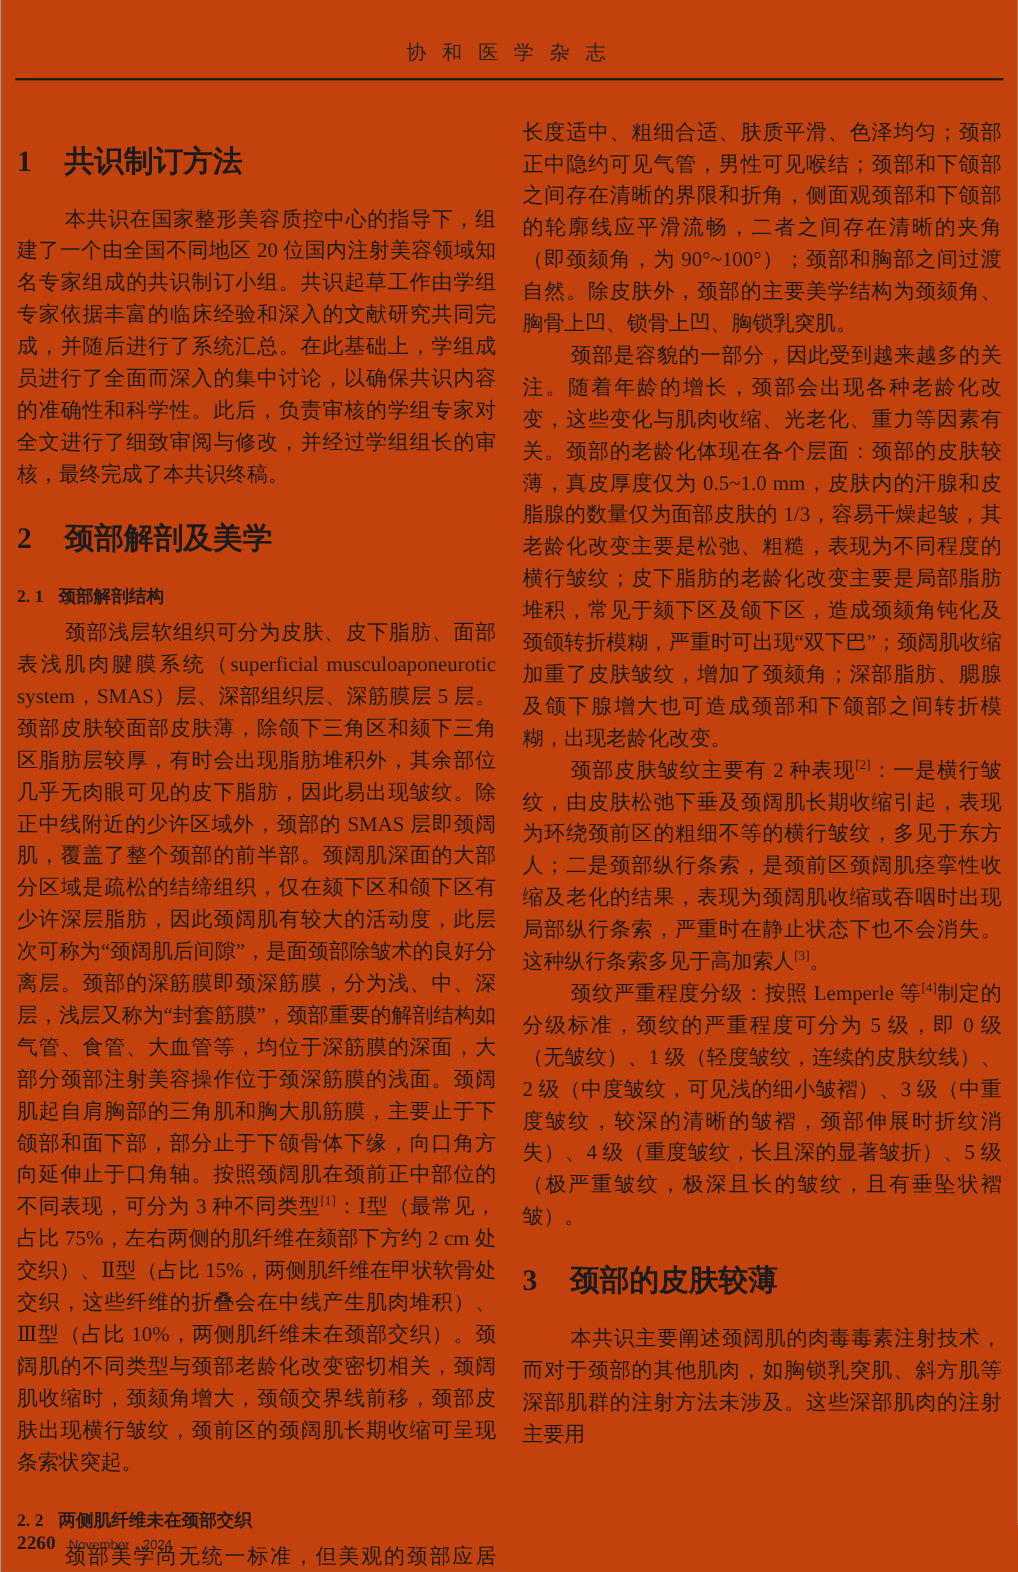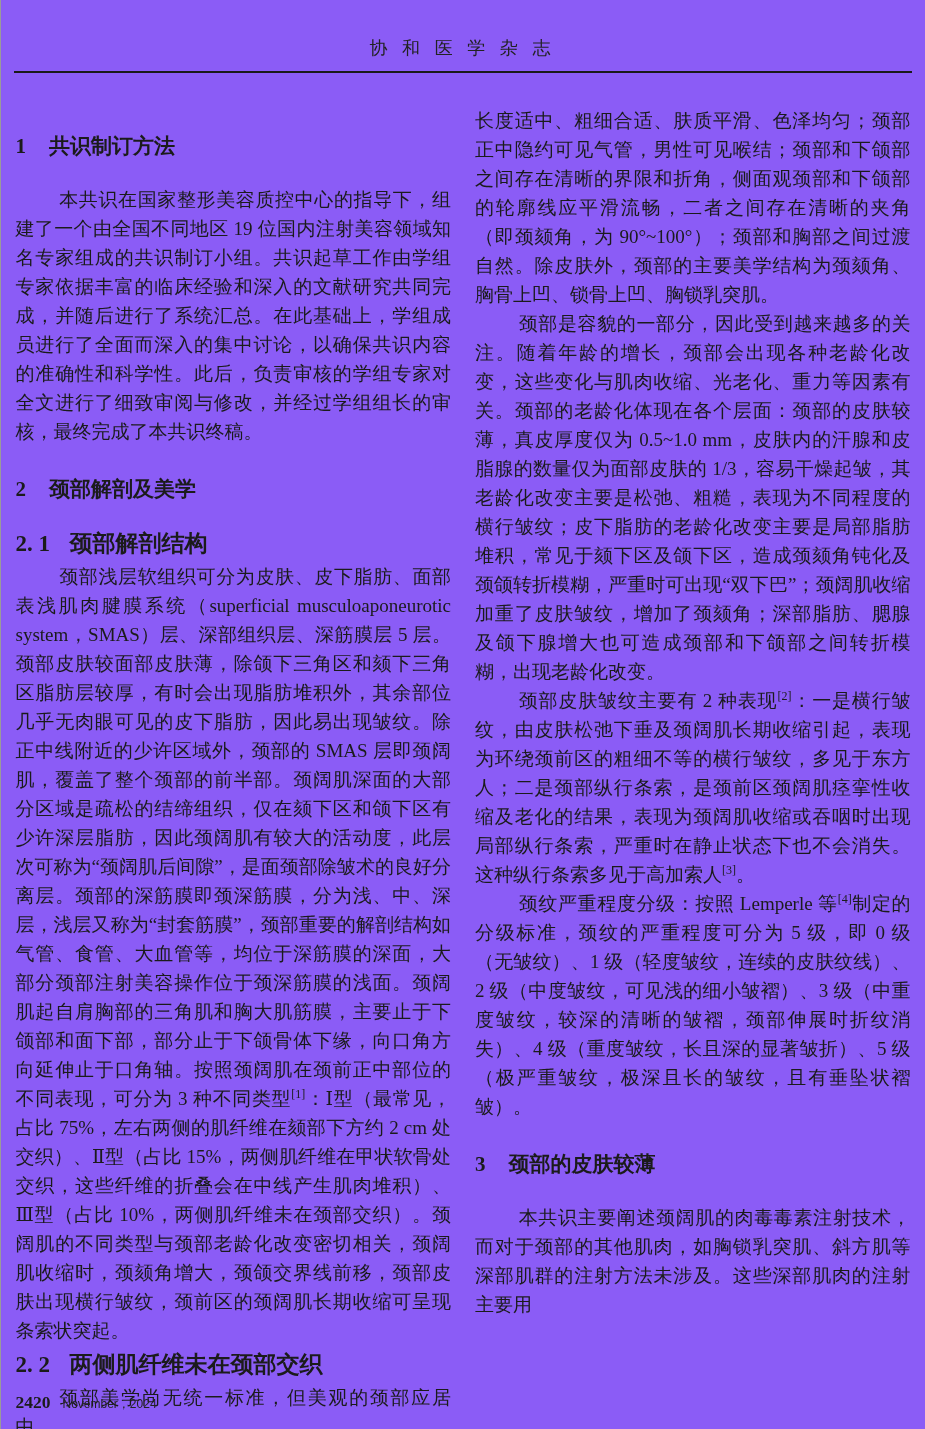--- a/index.html
+++ b/index.html
@@ -1,21 +1,21 @@
 <!DOCTYPE html>
 <html><head>
 <meta charset="utf-8">
 <style>
   html, body { margin: 0; padding: 0; background: #9a9a9a; }
   .page {
     position: relative;
     width: 924px;
     height: 1429px;
     margin: 0 auto;
-    background: #8b5cf6;
+    background: #c2410c;
     color: #1b1b1b;
     font-family: "Liberation Serif", "DejaVu Serif", serif;
     overflow: hidden;
     box-sizing: border-box;
   }
   
   .journal-header { padding-top: 36px; }
   .journal-title {
     text-align: center;
     font-size: 18px;
@@ -43,37 +43,37 @@
     text-justify: inter-character;
   }
   .column p {
     margin: 0;
     text-indent: 2.3em;
   }
   .column p.no-indent { text-indent: 0; }
   .h1 {
     font-family: "Liberation Sans", "DejaVu Sans", sans-serif;
     font-weight: 700;
-    font-size: 21px;
+    font-size: 27px;
     line-height: 30px;
     margin: 28px 0 24px 0;
     text-align: left;
   }
   .column .h1:first-child { margin-top: 25px; }
   .h1 .h-num {
     font-family: "Liberation Serif", "DejaVu Serif", serif;
     font-weight: 700;
     margin-right: 1.1em;
   }
   .h2 {
     font-family: "Liberation Sans", "DejaVu Sans", sans-serif;
     font-weight: 700;
-    font-size: 23px;
+    font-size: 16px;
     line-height: 30px;
-    margin: 4px 0 3px 0;
+    margin: 24px 0 3px 0;
     text-align: left;
   }
   .h2 .h-num {
     font-family: "Liberation Serif", "DejaVu Serif", serif;
     font-weight: 700;
     margin-right: 0.85em;
   }
   sup.cite {
     font-size: 12px;
     line-height: 0;
@@ -105,34 +105,34 @@
 <div class="page">
 
   <header class="journal-header">
     <div class="journal-title">协 和 医 学 杂 志</div>
     <hr class="header-rule">
   </header>
 
   <main class="columns">
     <div class="column" id="col-left">
         <div class="h1"><span class="h-num">1</span><span>共识制订方法</span></div>
-        <p>本共识在国家整形美容质控中心的指导下，组建了一个由全国不同地区 19 位国内注射美容领域知名专家组成的共识制订小组。共识起草工作由学组专家依据丰富的临床经验和深入的文献研究共同完成，并随后进行了系统汇总。在此基础上，学组成员进行了全面而深入的集中讨论，以确保共识内容的准确性和科学性。此后，负责审核的学组专家对全文进行了细致审阅与修改，并经过学组组长的审核，最终完成了本共识终稿。</p>
+        <p>本共识在国家整形美容质控中心的指导下，组建了一个由全国不同地区 20 位国内注射美容领域知名专家组成的共识制订小组。共识起草工作由学组专家依据丰富的临床经验和深入的文献研究共同完成，并随后进行了系统汇总。在此基础上，学组成员进行了全面而深入的集中讨论，以确保共识内容的准确性和科学性。此后，负责审核的学组专家对全文进行了细致审阅与修改，并经过学组组长的审核，最终完成了本共识终稿。</p>
         <div class="h1"><span class="h-num">2</span><span>颈部解剖及美学</span></div>
         <div class="h2"><span class="h-num">2. 1</span><span>颈部解剖结构</span></div>
         <p>颈部浅层软组织可分为皮肤、皮下脂肪、面部表浅肌肉腱膜系统（superficial musculoaponeurotic system，SMAS）层、深部组织层、深筋膜层 5 层。颈部皮肤较面部皮肤薄，除颌下三角区和颏下三角区脂肪层较厚，有时会出现脂肪堆积外，其余部位几乎无肉眼可见的皮下脂肪，因此易出现皱纹。除正中线附近的少许区域外，颈部的 SMAS 层即颈阔肌，覆盖了整个颈部的前半部。颈阔肌深面的大部分区域是疏松的结缔组织，仅在颏下区和颌下区有少许深层脂肪，因此颈阔肌有较大的活动度，此层次可称为“颈阔肌后间隙”，是面颈部除皱术的良好分离层。颈部的深筋膜即颈深筋膜，分为浅、中、深层，浅层又称为“封套筋膜”，颈部重要的解剖结构如气管、食管、大血管等，均位于深筋膜的深面，大部分颈部注射美容操作位于颈深筋膜的浅面。颈阔肌起自肩胸部的三角肌和胸大肌筋膜，主要止于下颌部和面下部，部分止于下颌骨体下缘，向口角方向延伸止于口角轴。按照颈阔肌在颈前正中部位的不同表现，可分为 3 种不同类型<sup class="cite">[1]</sup>：Ⅰ型（最常见，占比 75%，左右两侧的肌纤维在颏部下方约 2 cm 处交织）、Ⅱ型（占比 15%，两侧肌纤维在甲状软骨处交织，这些纤维的折叠会在中线产生肌肉堆积）、Ⅲ型（占比 10%，两侧肌纤维未在颈部交织）。颈阔肌的不同类型与颈部老龄化改变密切相关，颈阔肌收缩时，颈颏角增大，颈颌交界线前移，颈部皮肤出现横行皱纹，颈前区的颈阔肌长期收缩可呈现条索状突起。</p>
         <div class="h2"><span class="h-num">2. 2</span><span>两侧肌纤维未在颈部交织</span></div>
         <p>颈部美学尚无统一标准，但美观的颈部应居中、</p>
       </div>
     <div class="column" id="col-right">
         <p class="no-indent">长度适中、粗细合适、肤质平滑、色泽均匀；颈部正中隐约可见气管，男性可见喉结；颈部和下颌部之间存在清晰的界限和折角，侧面观颈部和下颌部的轮廓线应平滑流畅，二者之间存在清晰的夹角（即颈颏角，为 90°~100°）；颈部和胸部之间过渡自然。除皮肤外，颈部的主要美学结构为颈颏角、胸骨上凹、锁骨上凹、胸锁乳突肌。</p>
         <p>颈部是容貌的一部分，因此受到越来越多的关注。随着年龄的增长，颈部会出现各种老龄化改变，这些变化与肌肉收缩、光老化、重力等因素有关。颈部的老龄化体现在各个层面：颈部的皮肤较薄，真皮厚度仅为 0.5~1.0 mm，皮肤内的汗腺和皮脂腺的数量仅为面部皮肤的 1/3，容易干燥起皱，其老龄化改变主要是松弛、粗糙，表现为不同程度的横行皱纹；皮下脂肪的老龄化改变主要是局部脂肪堆积，常见于颏下区及颌下区，造成颈颏角钝化及颈颌转折模糊，严重时可出现“双下巴”；颈阔肌收缩加重了皮肤皱纹，增加了颈颏角；深部脂肪、腮腺及颌下腺增大也可造成颈部和下颌部之间转折模糊，出现老龄化改变。</p>
         <p>颈部皮肤皱纹主要有 2 种表现<sup class="cite">[2]</sup>：一是横行皱纹，由皮肤松弛下垂及颈阔肌长期收缩引起，表现为环绕颈前区的粗细不等的横行皱纹，多见于东方人；二是颈部纵行条索，是颈前区颈阔肌痉挛性收缩及老化的结果，表现为颈阔肌收缩或吞咽时出现局部纵行条索，严重时在静止状态下也不会消失。这种纵行条索多见于高加索人<sup class="cite">[3]</sup>。</p>
         <p>颈纹严重程度分级：按照 Lemperle 等<sup class="cite">[4]</sup>制定的分级标准，颈纹的严重程度可分为 5 级，即 0 级（无皱纹）、1 级（轻度皱纹，连续的皮肤纹线）、2 级（中度皱纹，可见浅的细小皱褶）、3 级（中重度皱纹，较深的清晰的皱褶，颈部伸展时折纹消失）、4 级（重度皱纹，长且深的显著皱折）、5 级（极严重皱纹，极深且长的皱纹，且有垂坠状褶皱）。</p>
         <div class="h1"><span class="h-num">3</span><span>颈部的皮肤较薄</span></div>
         <p>本共识主要阐述颈阔肌的肉毒毒素注射技术，而对于颈部的其他肌肉，如胸锁乳突肌、斜方肌等深部肌群的注射方法未涉及。这些深部肌肉的注射主要用</p>
       </div>
   </main>
 
   <footer class="page-footer">
-    <span class="page-number">2420</span><span class="footer-date">November，2024</span>
+    <span class="page-number">2260</span><span class="footer-date">November，2024</span>
   </footer>
 
 </div>
 
 </body></html>

